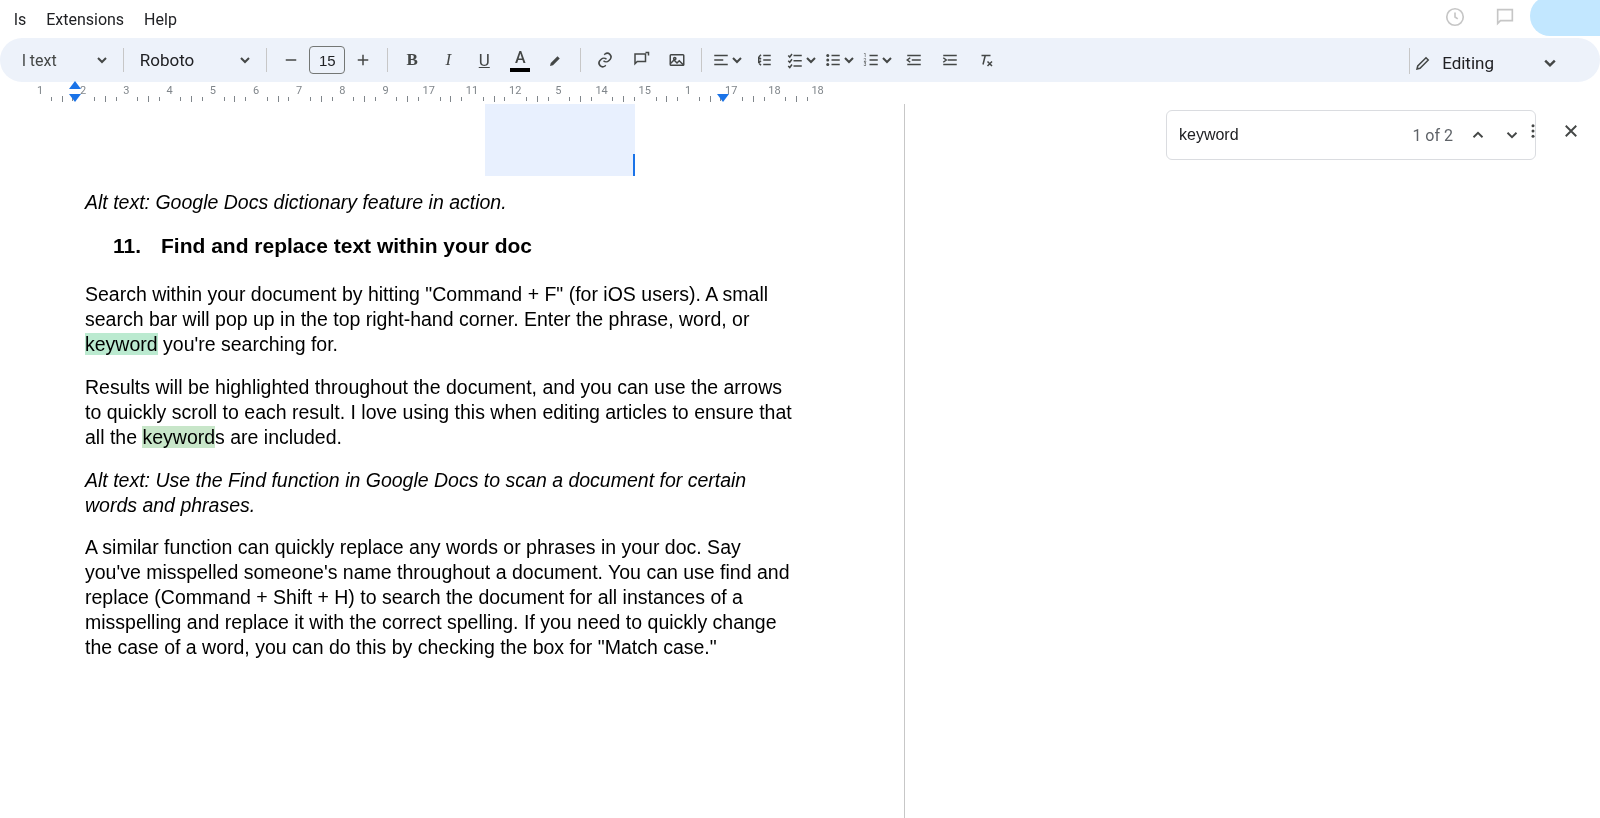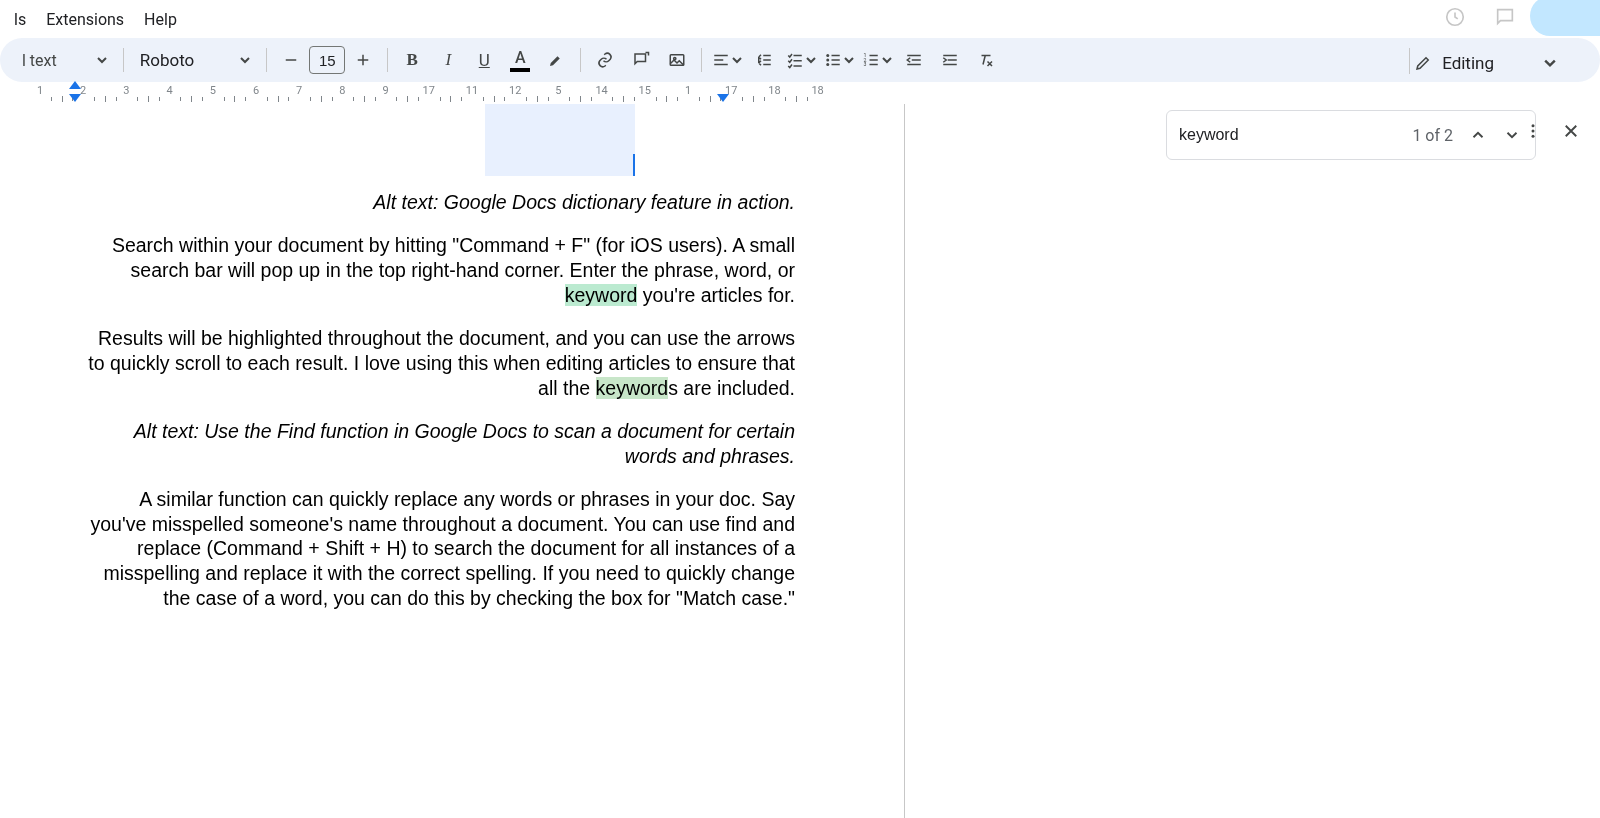--- a/index.html
+++ b/index.html
@@ -39,21 +39,21 @@
   .ruler-track { position: absolute; left: 0; right: 0; top: 0; height: 20px; }
   .ruler-num { position: absolute; top: 0px; font-size: 11px; color: #80868b; transform: translateX(-50%); }
   .ruler-tick { position:absolute; top: 12px; width:1px; height:6px; background:#80868b; }
   .ruler-tick.small { height:4px; top:13px; }
   .indent-top { position:absolute; top:-3px; width:0; height:0; border-left:6px solid transparent; border-right:6px solid transparent; border-bottom:8px solid #1a73e8; transform: translateX(-50%);}
   .indent-bottom { position:absolute; top:10px; width:0; height:0; border-left:6px solid transparent; border-right:6px solid transparent; border-top:8px solid #1a73e8; transform: translateX(-50%);}
 
   
   .page-wrap { position: relative; height: 716px; background: #fff; }
   .page { position: absolute; left: 85px; top: 0; width: 820px; background: #fff; border-right: 1px solid #c7c7c7; height: 100%; }
-  .page .content { padding: 0 0 0 0; text-align: right; }
+  .page .content { padding: 0 0 0 0; }
   .image-placeholder { width: 700px; height: 72px; margin: 0 0 14px 0; position: relative; }
   .image-placeholder .sel1 { position:absolute; left:400px; top:0; width:150px; height:72px; background:#e8f0fe; }
   .image-placeholder .handle { position:absolute; left:548px; top:50px; width:2px; height:22px; background:#1a73e8; }
 
   .doc-text { font-family: Arial, sans-serif; font-size: 19.5px; line-height: 1.28; color: #000; width: 710px; }
   .doc-text p { margin-bottom: 18px; }
   .alt-text { font-style: italic; }
   .heading-row { display: flex; font-weight: 700; font-size: 21px; margin-bottom: 22px; margin-top: 12px;}
   .heading-row .num { width: 76px; padding-left: 28px; }
   mark.current { background: #bbead0; color: inherit; }
@@ -318,21 +318,25 @@
 
 <div class="page-wrap">
   <div class="page">
     <div class="content">
       <div class="image-placeholder">
         <div class="sel1"></div>
         <div class="handle"></div>
       </div>
       <div class="doc-text">
         <p class="alt-text">Alt text: Google Docs dictionary feature in action.</p>
-        <p><span>Search within your document by hitting "Command + F" (for iOS users). A small search bar will pop up in the top right-hand corner. Enter the phrase, word, or </span><mark class="current">keyword</mark><span> you're articles for.</span></p>
+        <div class="heading-row">
+          <span class="num">11.</span>
+          <span>Find and replace text within your doc</span>
+        </div>
+        <p><span>Search within your document by hitting "Command + F" (for iOS users). A small search bar will pop up in the top right-hand corner. Enter the phrase, word, or </span><mark class="current">keyword</mark><span> you're searching for.</span></p>
         <p><span>Results will be highlighted throughout the document, and you can use the arrows to quickly scroll to each result. I love using this when editing articles to ensure that all the </span><mark class="other">keyword</mark><span>s are included.</span></p>
         <p class="alt-text">Alt text: Use the Find function in Google Docs to scan a document for certain words and phrases.</p>
         <p>A similar function can quickly replace any words or phrases in your doc. Say you've misspelled someone's name throughout a document. You can use find and replace (Command + Shift + H) to search the document for all instances of a misspelling and replace it with the correct spelling. If you need to quickly change the case of a word, you can do this by checking the box for "Match case."</p>
       </div>
     </div>
   </div>
 
   <div class="find-bar">
     <input class="find-input" value="keyword" style="">
     <span class="find-count">1 of 2</span>

